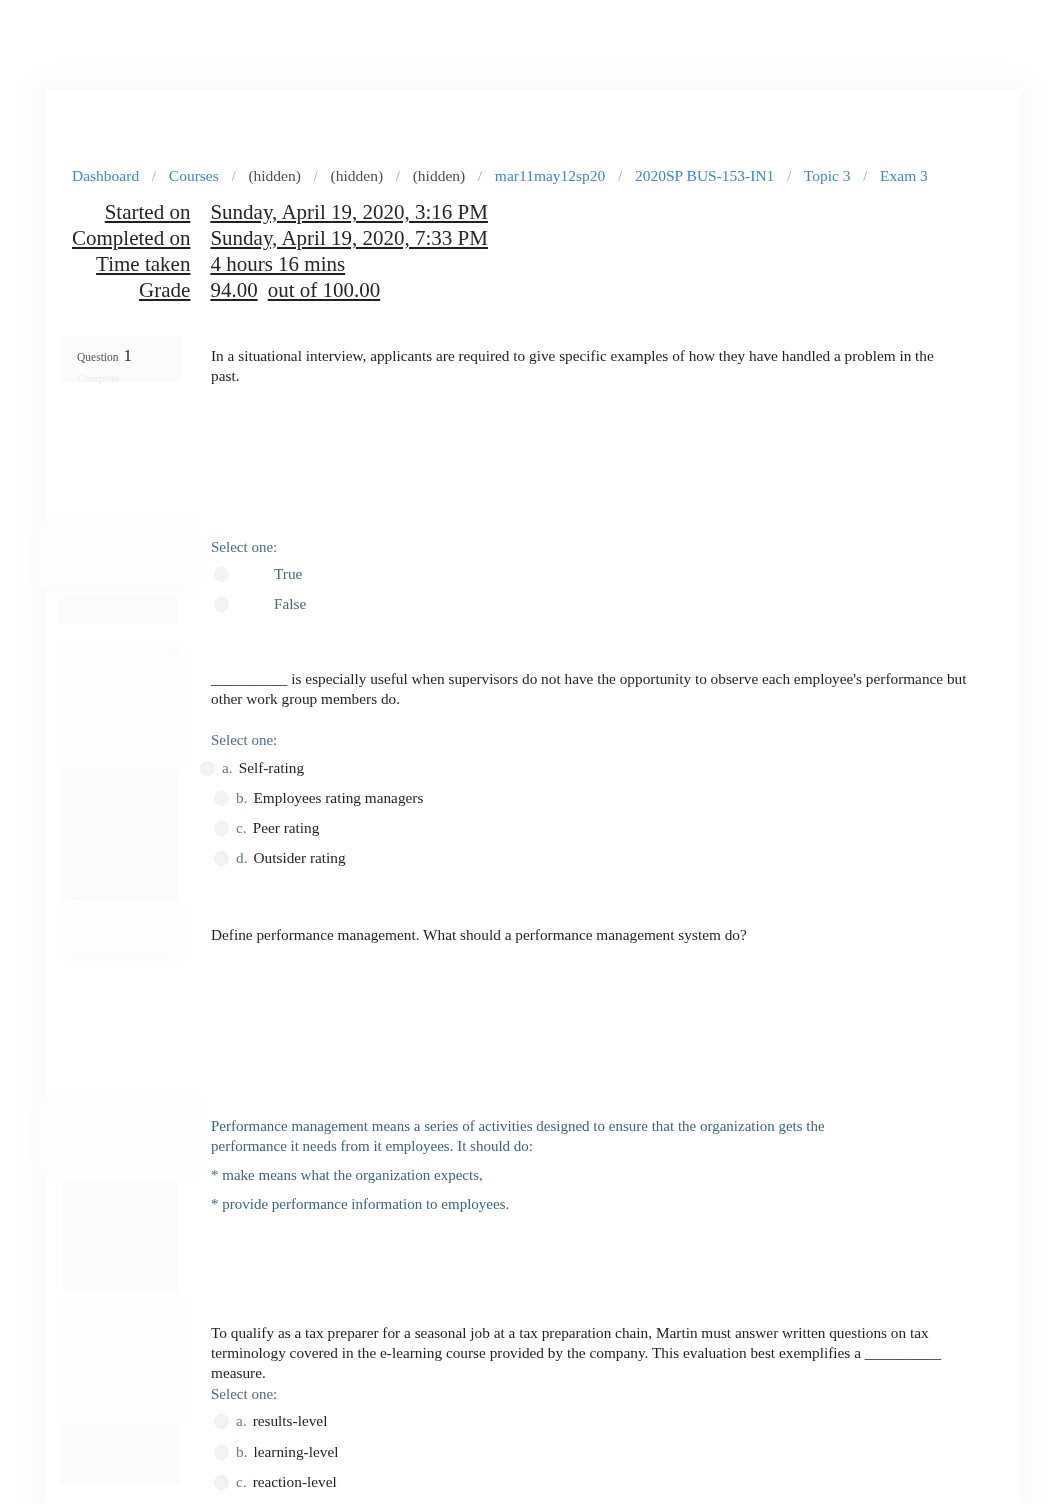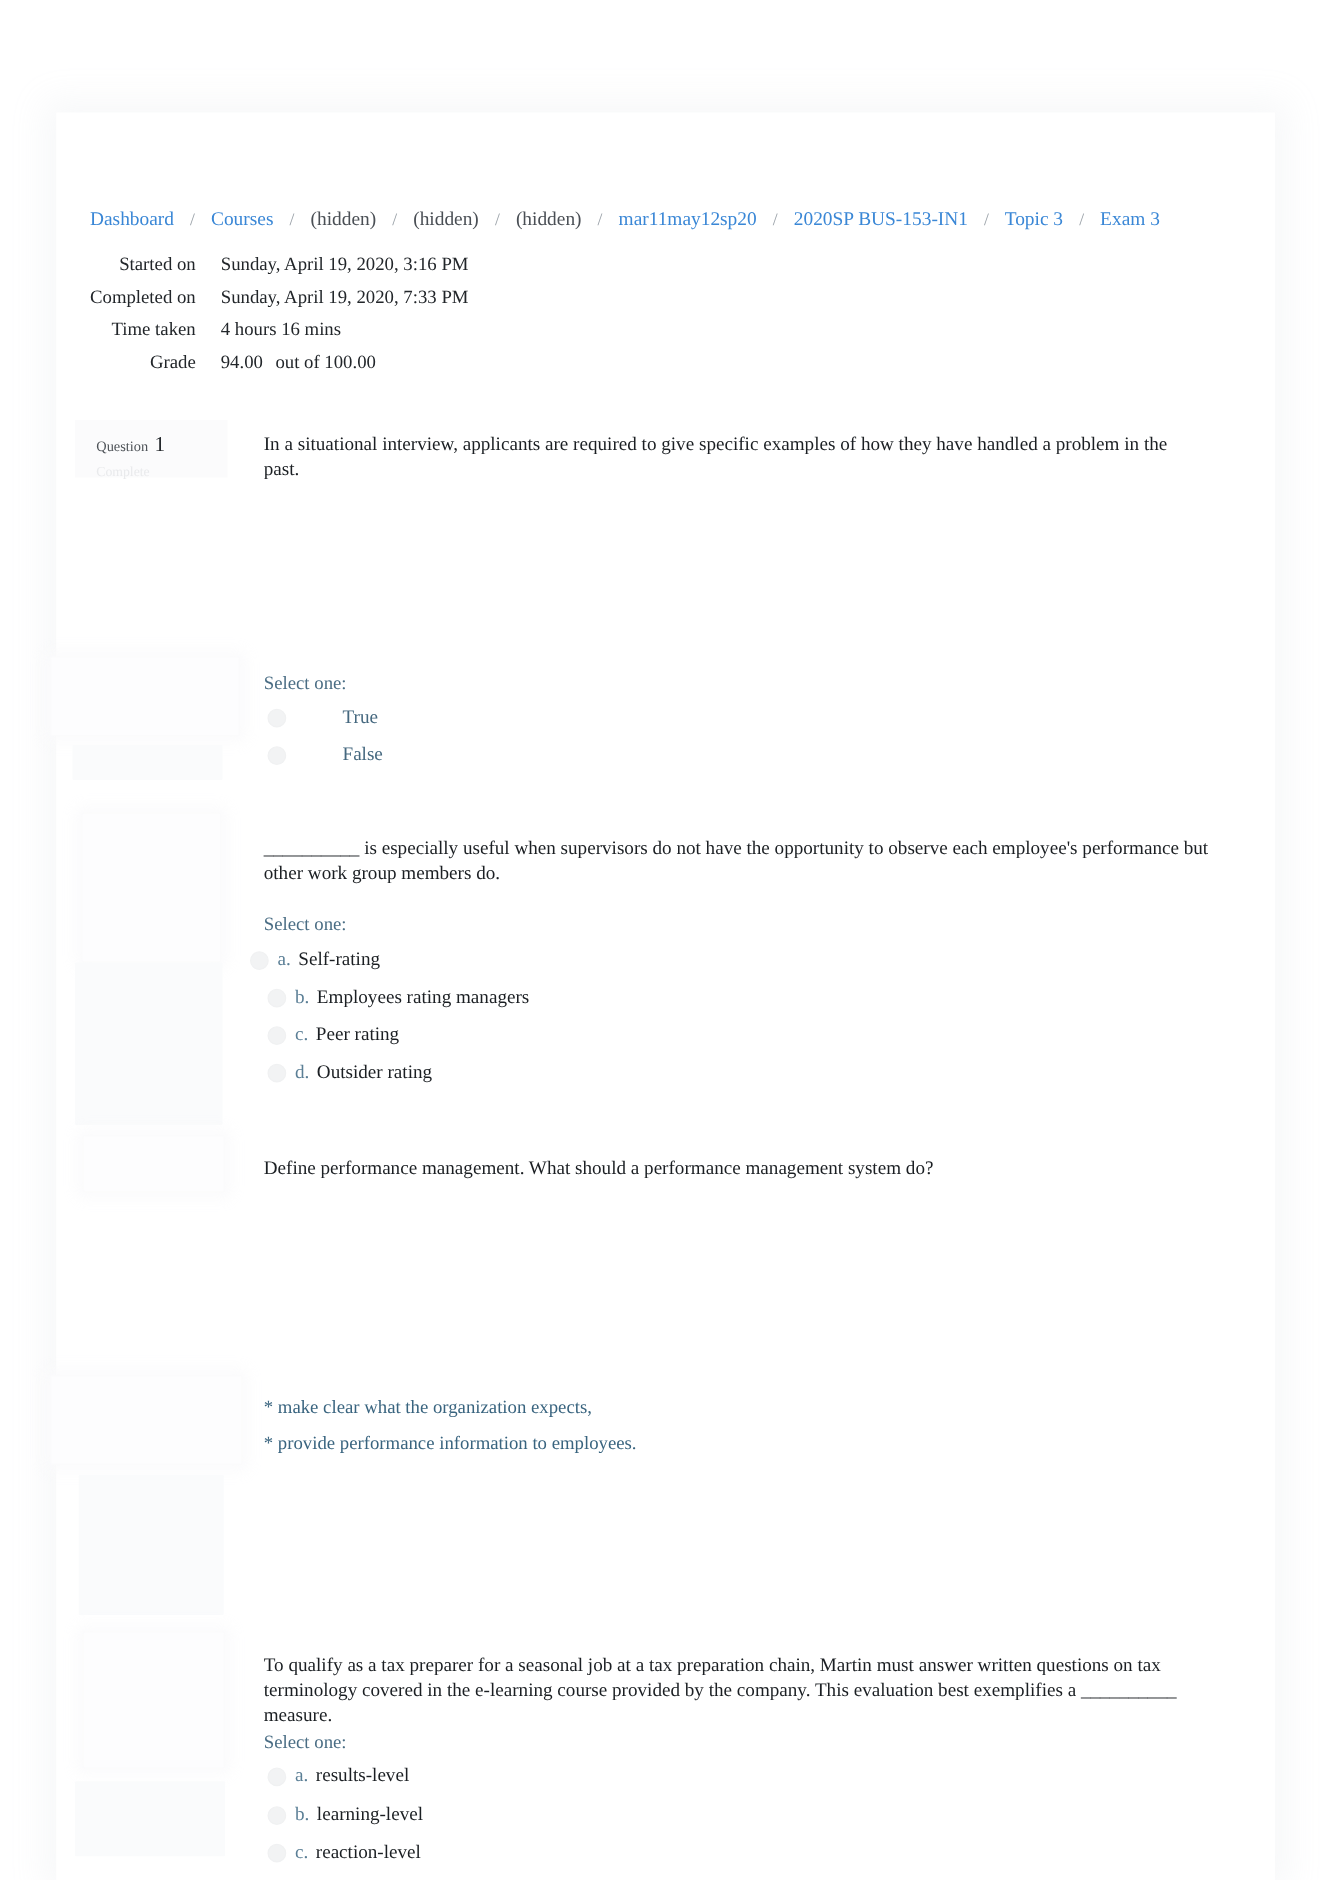--- a/index.html
+++ b/index.html
@@ -50,21 +50,22 @@
     padding: 0 9px;
     font-size: 14px;
   }
 
   
   #quiz-summary {
     position: absolute;
     left: 72px;
     top: 204px;
     border-collapse: collapse;
-    font-size: 15px;
+    font-size: 21px;
+    text-decoration: underline;
   }
   #quiz-summary td {
     padding: 0 0 10px 0;
     vertical-align: top;
     line-height: 16px;
   }
   #quiz-summary td.sum-label {
     text-align: right;
     color: #22262a;
     padding-right: 20px;
@@ -262,21 +263,22 @@
   <span class="radio"></span>
   <span style="display:inline-block; width:22px;"></span><span class="ans-letter">c.</span><span>Peer rating</span>
 </div>
 <div class="answer-row" style="left:214px; top:849px;">
   <span class="radio"></span>
   <span style="display:inline-block; width:22px;"></span><span class="ans-letter">d.</span><span>Outsider rating</span>
 </div>
 
 <div class="q-text" style="left:211px; top:925px; width:760px;">Define performance management. What should a performance management system do?</div>
 <div class="essay-answer" style="left:211px; top:1116px; width:690px;">
-  <p>* make clear what the organization expects,</p>
+  <p>Performance management means a series of activities designed to ensure that the organization gets the performance it needs from it employees. It should do:</p>
+  <p>* make means what the organization expects,</p>
   <p>* provide performance information to employees.</p>
 </div>
 
 <div class="q-text" style="left:211px; top:1323px; width:740px;">To qualify as a tax preparer for a seasonal job at a tax preparation chain, Martin must answer written questions on tax terminology covered in the e-learning course provided by the company. This evaluation best exemplifies a __________ measure.</div>
 <div class="select-one" style="left:211px; top:1386px;">Select one:</div>
 <div class="answer-row" style="left:214px; top:1412px;">
   <span class="radio"></span>
   <span style="display:inline-block; width:22px;"></span><span class="ans-letter">a.</span><span>results-level</span>
 </div>
 <div class="answer-row" style="left:214px; top:1443px;">

